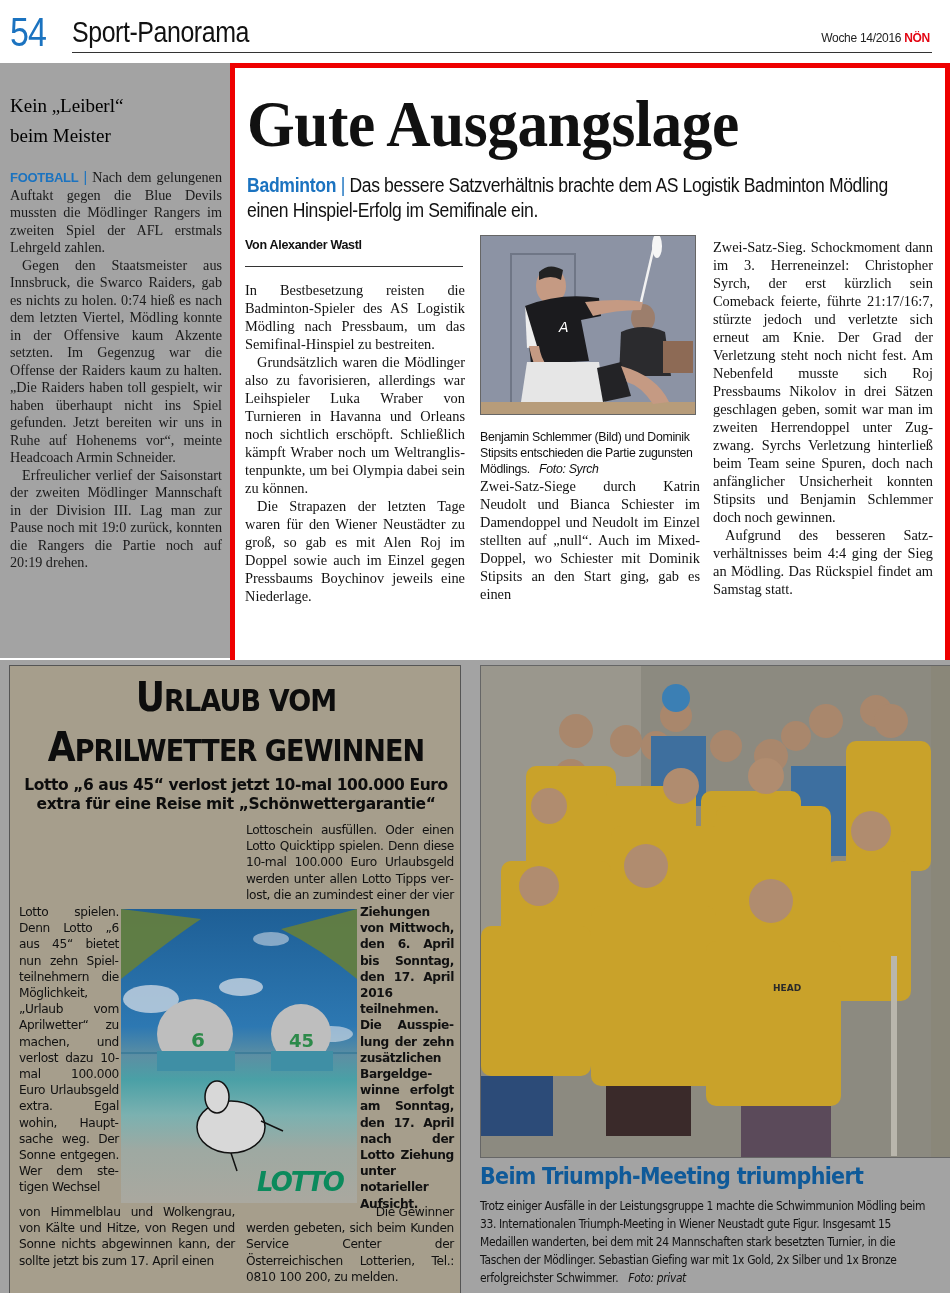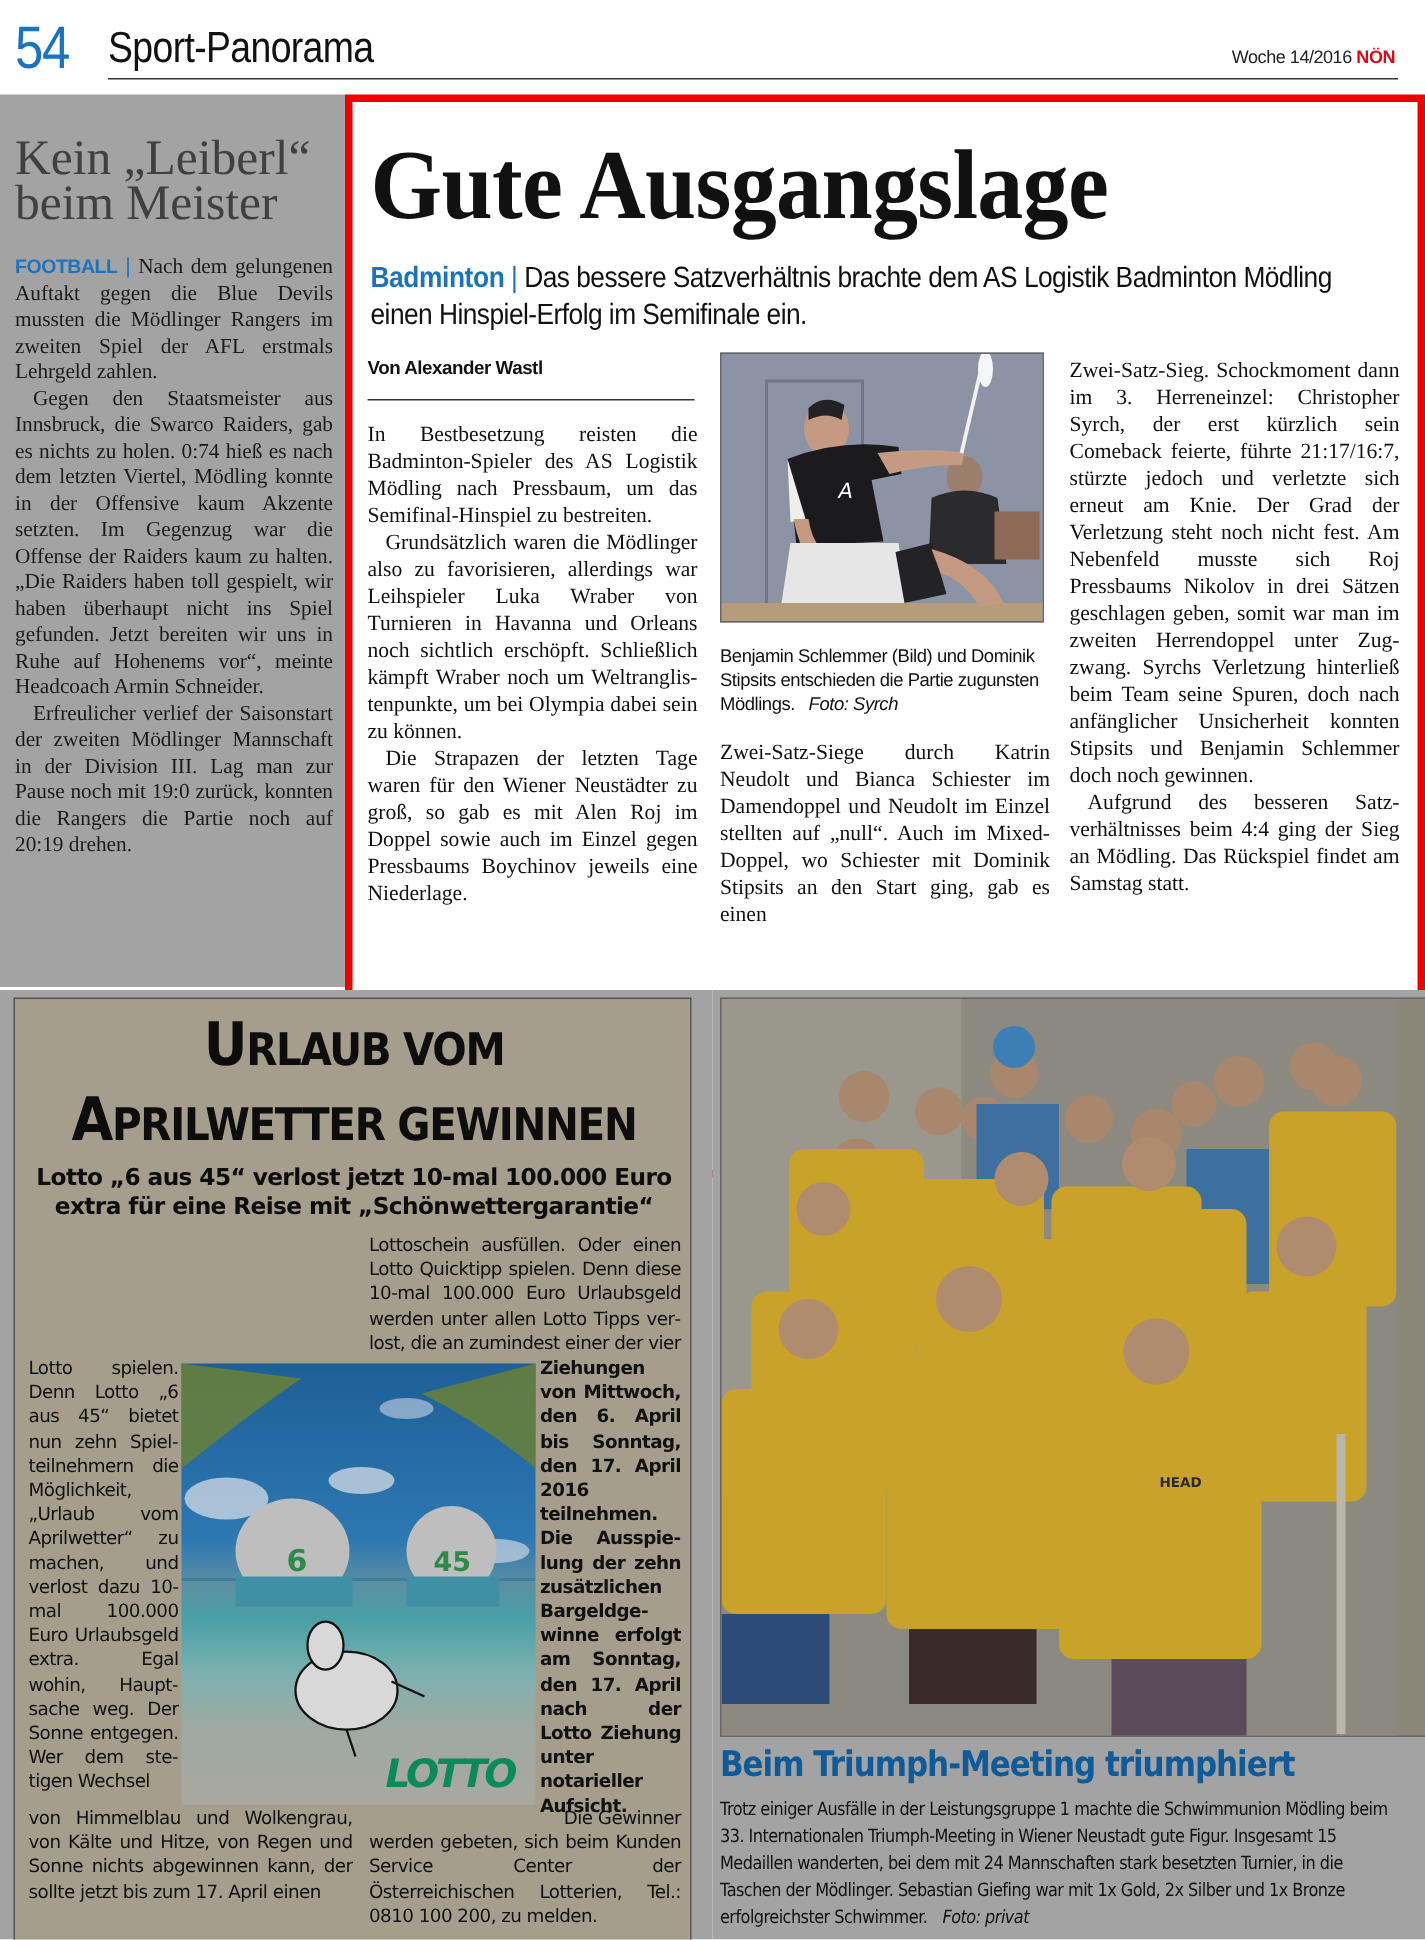--- a/index.html
+++ b/index.html
@@ -9,42 +9,42 @@
   
   .page-header { position: absolute; left: 0; top: 0; width: 950px; height: 62px; background: #fff; }
   .page-num { position: absolute; left: 10px; top: 10px; font-family: "Liberation Sans", sans-serif; font-size: 40px; line-height: 44px; color: #1b73c0; letter-spacing: -1px; transform: scaleX(0.85); transform-origin: left; }
   .section-name { position: absolute; left: 72px; top: 14px; font-family: "Liberation Sans", sans-serif; font-size: 29px; line-height: 36px; color: #111; letter-spacing: -0.5px; transform: scaleX(0.86); transform-origin: left; }
   .header-rule { position: absolute; left: 72px; top: 52px; width: 860px; height: 1px; background: #333; }
   .issue { position: absolute; right: 20px; top: 31px; font-family: "Liberation Sans", sans-serif; font-size: 12px; color: #222; letter-spacing: -0.3px; }
   .issue .brand { color: #e30613; font-weight: bold; }
 
   
   .sidebar { position: absolute; left: 0; top: 63px; width: 230px; height: 595px; background: #a3a3a3; padding: 28px 8px 0 10px; }
-  .sidebar h2 { font-family: "Liberation Serif", serif; font-weight: normal; font-size: 33px; line-height: 30px; color: #404040; margin-bottom: 18px; }
+  .sidebar h2 { font-family: "Liberation Serif", serif; font-weight: normal; font-size: 19px; line-height: 30px; color: #000000; margin-bottom: 18px; }
   .sidebar p { font-size: 14.2px; line-height: 17.5px; text-align: justify; hyphens: manual; color: #1a1a1a; }
   .sidebar p + p { text-indent: 12px; }
   .kicker { font-family: "Liberation Sans", sans-serif; font-weight: bold; color: #1b73c0; font-size: 13px; letter-spacing: -0.3px; }
   .kicker-sep { color: #1b73c0; font-family: "Liberation Sans", sans-serif; }
 
   
   .main-article { position: absolute; left: 230px; top: 63px; width: 720px; height: 722px; border: 5px solid #ee0000; background: #fff; }
   .main-title { position: absolute; left: 12px; top: 20px; font-family: "Liberation Serif", serif; font-size: 66px; line-height: 72px; color: #111; letter-spacing: -0.5px; white-space: nowrap; transform: scaleX(0.93); transform-origin: left; }
   .deck { position: absolute; left: 12px; top: 105px; width: 690px; font-family: "Liberation Sans", sans-serif; font-size: 19.5px; line-height: 25px; color: #111; letter-spacing: -0.4px; transform: scaleX(0.9); transform-origin: left; width: 760px; }
   .deck .kicker { font-size: 19.5px; }
   .col { position: absolute; top: 168px; width: 220px; }
   .col p { font-size: 14.4px; line-height: 18px; text-align: justify; color: #111; }
   .col p + p { text-indent: 12px; }
   .col-1 { left: 10px; }
   .col-2 { left: 245px; }
   .col-3 { left: 478px; top: 170px; }
   .byline { font-family: "Liberation Sans", sans-serif; font-weight: bold; font-size: 12.5px; letter-spacing: -0.3px; border-bottom: 1px solid #333; padding-bottom: 14px; margin-bottom: 14px; width: 218px; margin-top: 2px; }
   .photo-badminton { position: relative; width: 216px; height: 180px; background: #8e95a6; border: 1px solid #666; overflow: hidden; margin-top: -1px; }
   .caption { font-family: "Liberation Sans", sans-serif; font-size: 12.3px; line-height: 16px; margin-top: 14px; color: #111; letter-spacing: -0.3px; }
   .caption .credit { font-style: italic; margin-left: 6px; }
-  .col-2 .body { margin-top: 16px; }
+  .col-2 .body { }
 
   
   .lotto-ad { position: absolute; left: 0; top: 660px; width: 475px; height: 633px; background: #a3a3a3; }
   .lotto-box { position: absolute; left: 9px; top: 5px; width: 452px; height: 730px; background: #a69e8c; border: 1px solid #555; }
   .lotto-title { position: absolute; left: 0; top: 8px; width: 452px; text-align: center; font-family: "DejaVu Sans", sans-serif; font-weight: bold; color: #0d0d0d; letter-spacing: -1px; }
   .lotto-title .l1 { font-size: 40px; line-height: 46px; display: block; transform: scaleX(0.9); }
   .lotto-title .l2 { font-size: 40px; line-height: 46px; display: block; transform: scaleX(0.9); }
   .small-caps { font-size: 30px; }
   .lotto-sub { position: absolute; left: 0; top: 110px; width: 452px; text-align: center; font-family: "DejaVu Sans", sans-serif; font-weight: bold; font-size: 15.5px; line-height: 19px; color: #0d0d0d; letter-spacing: -0.4px; }
   .ad-text { font-family: "DejaVu Sans", sans-serif; font-size: 12.2px; line-height: 16.2px; color: #111; text-align: justify; letter-spacing: -0.35px; }

